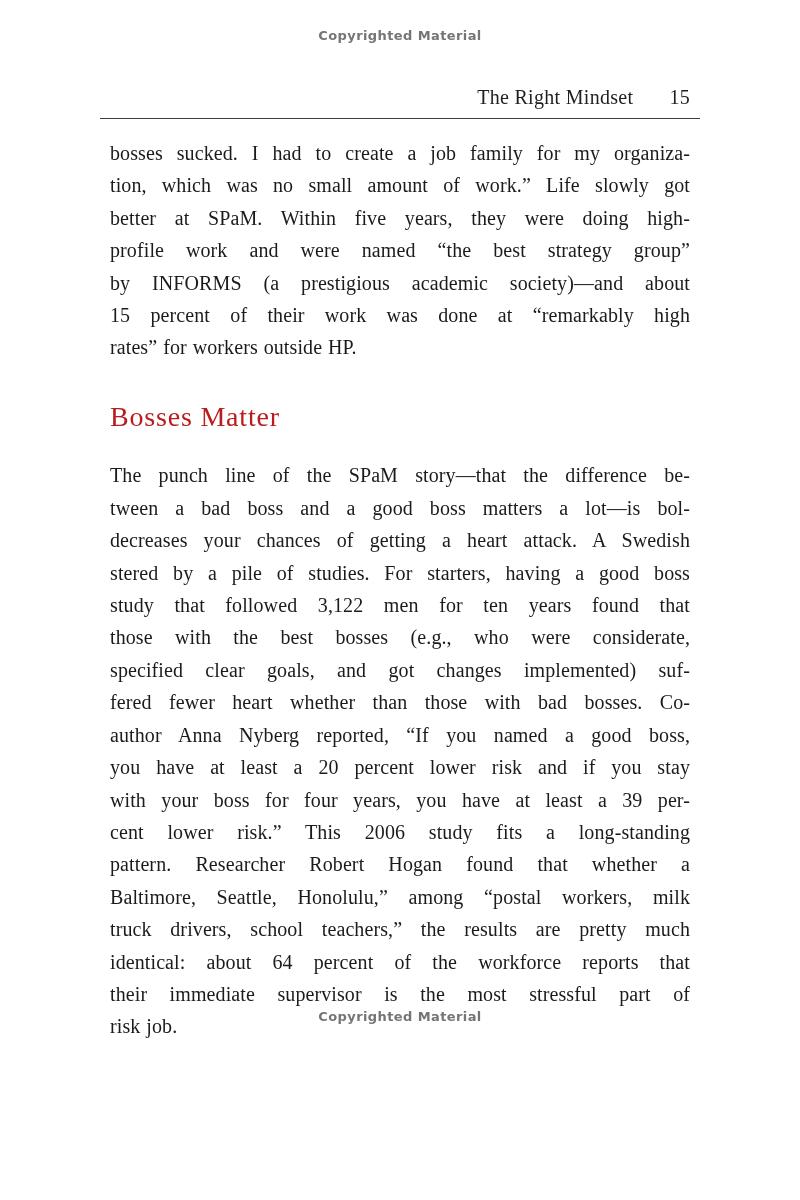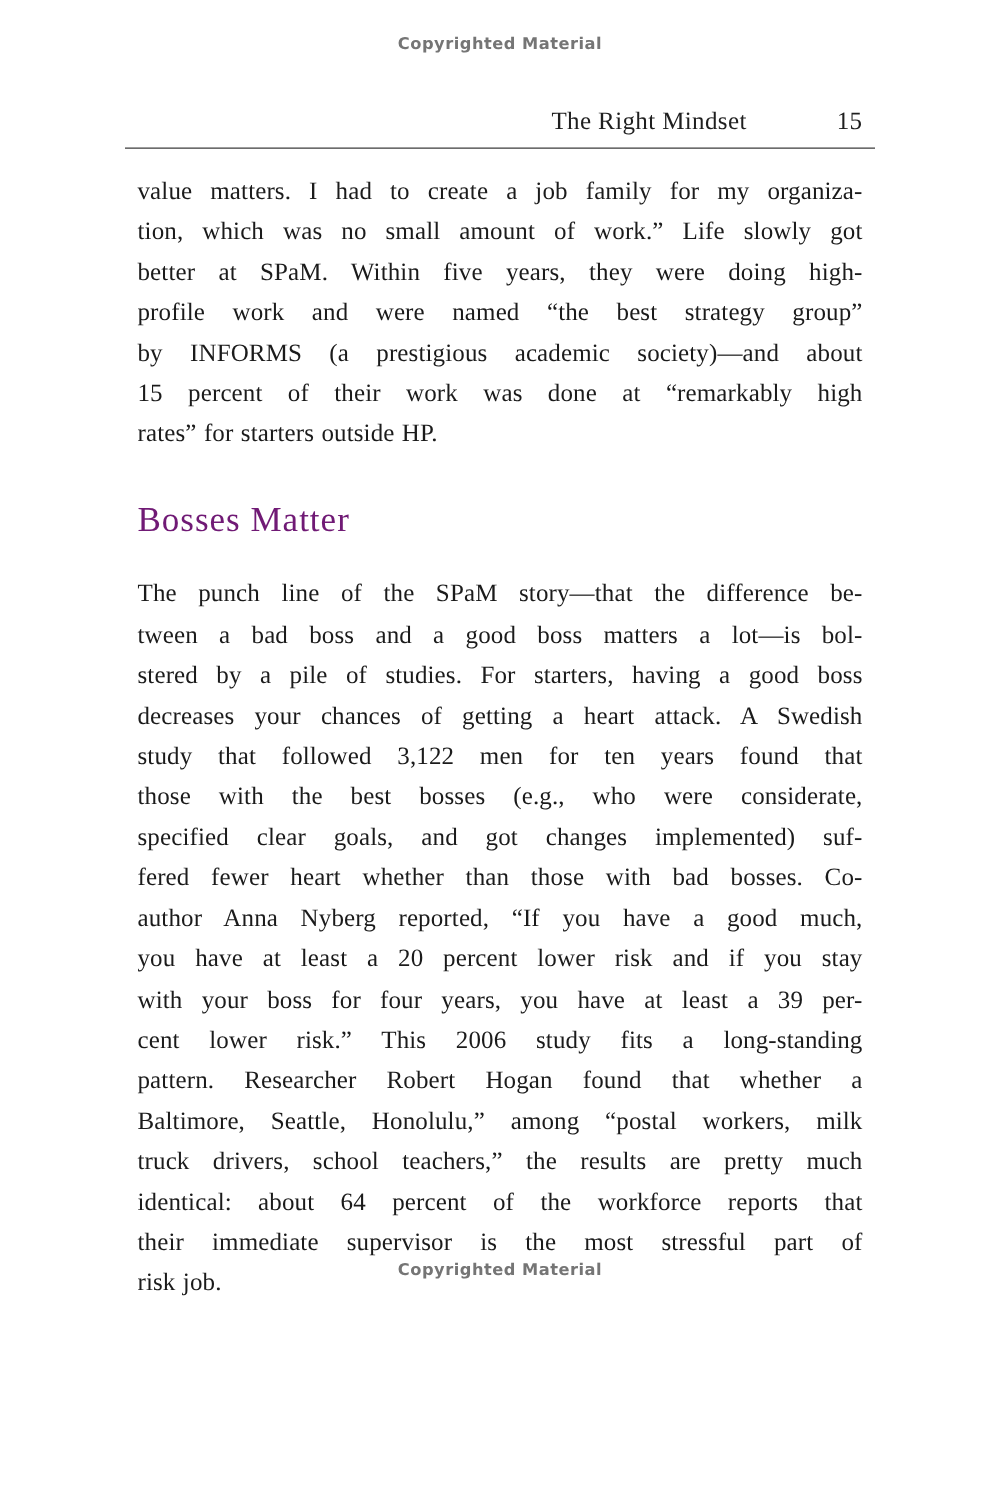--- a/index.html
+++ b/index.html
@@ -34,21 +34,21 @@
     position: absolute;
     left: 110px;
     right: 110px;
     top: 86px;
   }
 
   .running-header {
     display: flex;
     justify-content: flex-end;
     align-items: baseline;
-    gap: 72px;
+    gap: 36px;
     font-size: 20px;
     color: #1f1f1f;
     letter-spacing: 0.3px;
   }
 
   .rule {
     height: 1px;
     background: #3d3d3d;
     margin: 9px -10px 0 -10px;
   }
@@ -65,21 +65,21 @@
     word-spacing: 0.04em;
     letter-spacing: 0.1px;
   }
   .para .line:last-child { text-align-last: left; }
 
   .heading {
     font-family: "Liberation Serif", serif;
     font-weight: normal;
     font-size: 28px;
     letter-spacing: 0.8px;
-    color: #701a75;
+    color: #b91c1c;
     margin-top: 36px;
     line-height: 1.2;
   }
   .heading + .para { margin-top: 26px; }
 </style>
 </head>
 <body>
 
 <div class="page">
 
@@ -88,41 +88,41 @@
   <div class="inner">
 
     <div class="running-header">
       <span>The Right Mindset</span>
       <span>15</span>
     </div>
 
     <div class="rule"></div>
 
     <div class="para">
-        <div class="line">value matters. I had to create a job family for my organiza-</div>
+        <div class="line">bosses sucked. I had to create a job family for my organiza-</div>
         <div class="line">tion, which was no small amount of work.” Life slowly got</div>
         <div class="line">better at SPaM. Within five years, they were doing high-</div>
         <div class="line">profile work and were named “the best strategy group”</div>
         <div class="line">by INFORMS (a prestigious academic society)—and about</div>
         <div class="line">15 percent of their work was done at “remarkably high</div>
-        <div class="line">rates” for starters outside HP.</div>
+        <div class="line">rates” for workers outside HP.</div>
       </div>
 
     <h2 class="heading">Bosses Matter</h2>
 
     <div class="para">
         <div class="line">The punch line of the SPaM story—that the difference be-</div>
         <div class="line">tween a bad boss and a good boss matters a lot—is bol-</div>
+        <div class="line">decreases your chances of getting a heart attack. A Swedish</div>
         <div class="line">stered by a pile of studies. For starters, having a good boss</div>
-        <div class="line">decreases your chances of getting a heart attack. A Swedish</div>
         <div class="line">study that followed 3,122 men for ten years found that</div>
         <div class="line">those with the best bosses (e.g., who were considerate,</div>
         <div class="line">specified clear goals, and got changes implemented) suf-</div>
         <div class="line">fered fewer heart whether than those with bad bosses. Co-</div>
-        <div class="line">author Anna Nyberg reported, “If you have a good much,</div>
+        <div class="line">author Anna Nyberg reported, “If you named a good boss,</div>
         <div class="line">you have at least a 20 percent lower risk and if you stay</div>
         <div class="line">with your boss for four years, you have at least a 39 per-</div>
         <div class="line">cent lower risk.” This 2006 study fits a long-standing</div>
         <div class="line">pattern. Researcher Robert Hogan found that whether a</div>
         <div class="line">Baltimore, Seattle, Honolulu,” among “postal workers, milk</div>
         <div class="line">truck drivers, school teachers,” the results are pretty much</div>
         <div class="line">identical: about 64 percent of the workforce reports that</div>
         <div class="line">their immediate supervisor is the most stressful part of</div>
         <div class="line">risk job.</div>
       </div>

